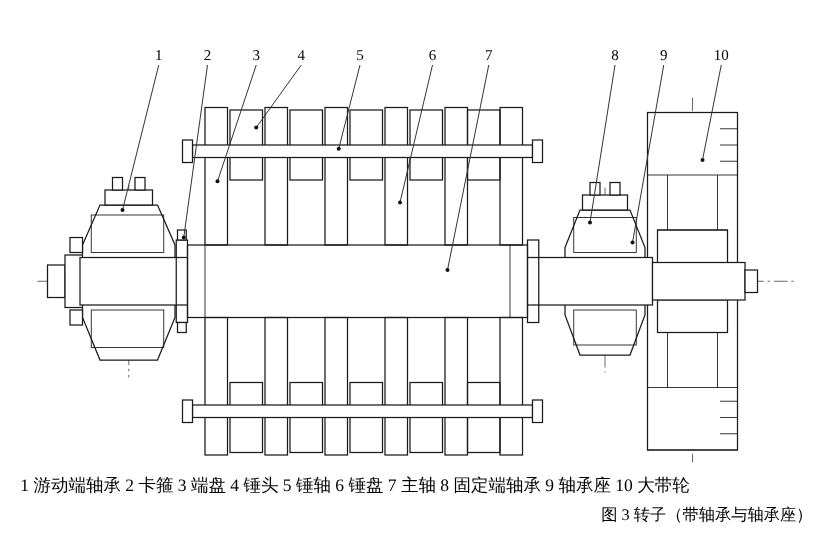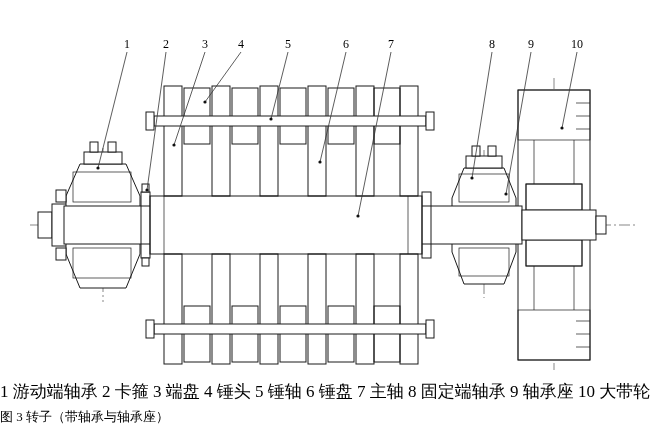--- a/index.html
+++ b/index.html
@@ -6,22 +6,22 @@
   .figure{width:650px;height:440px;background:#fff;overflow:hidden;
           font-family:"Liberation Serif","DejaVu Serif",serif;color:#000;}
   svg{display:block;}
   .ln{stroke:#1a1a1a;stroke-width:1;fill:none;}
   .thin{stroke:#1a1a1a;stroke-width:.7;fill:none;}
   .fw{stroke:#1a1a1a;stroke-width:1;fill:#ffffff;}
   .cl{stroke:#555;stroke-width:.7;fill:none;stroke-dasharray:11 3 2 3;}
   .ldr{stroke:#333;stroke-width:.8;fill:none;}
   .dot{fill:#111;stroke:none;}
   .num{font-family:"Liberation Serif","DejaVu Serif",serif;font-size:12px;fill:#000;}
-  .legend{width:568px;text-align:center;font-size:17px;margin-top:8px;white-space:nowrap;}
-  .caption{width:650px;text-align:left;font-size:13px;margin-top:5px;}
+  .legend{width:568px;text-align:center;font-size:14px;margin-top:8px;white-space:nowrap;}
+  .caption{width:650px;text-align:right;font-size:13px;margin-top:5px;}
 </style>
 </head>
 <body>
 
 <div class="figure">
 
   <svg width="650" height="372" viewBox="0 0 650 372">
     <defs>
       <pattern id="hatch" width="5" height="5" patternUnits="userSpaceOnUse">
         <path d="M0 5 L5 0" stroke="#444" stroke-width="0.55"></path>

